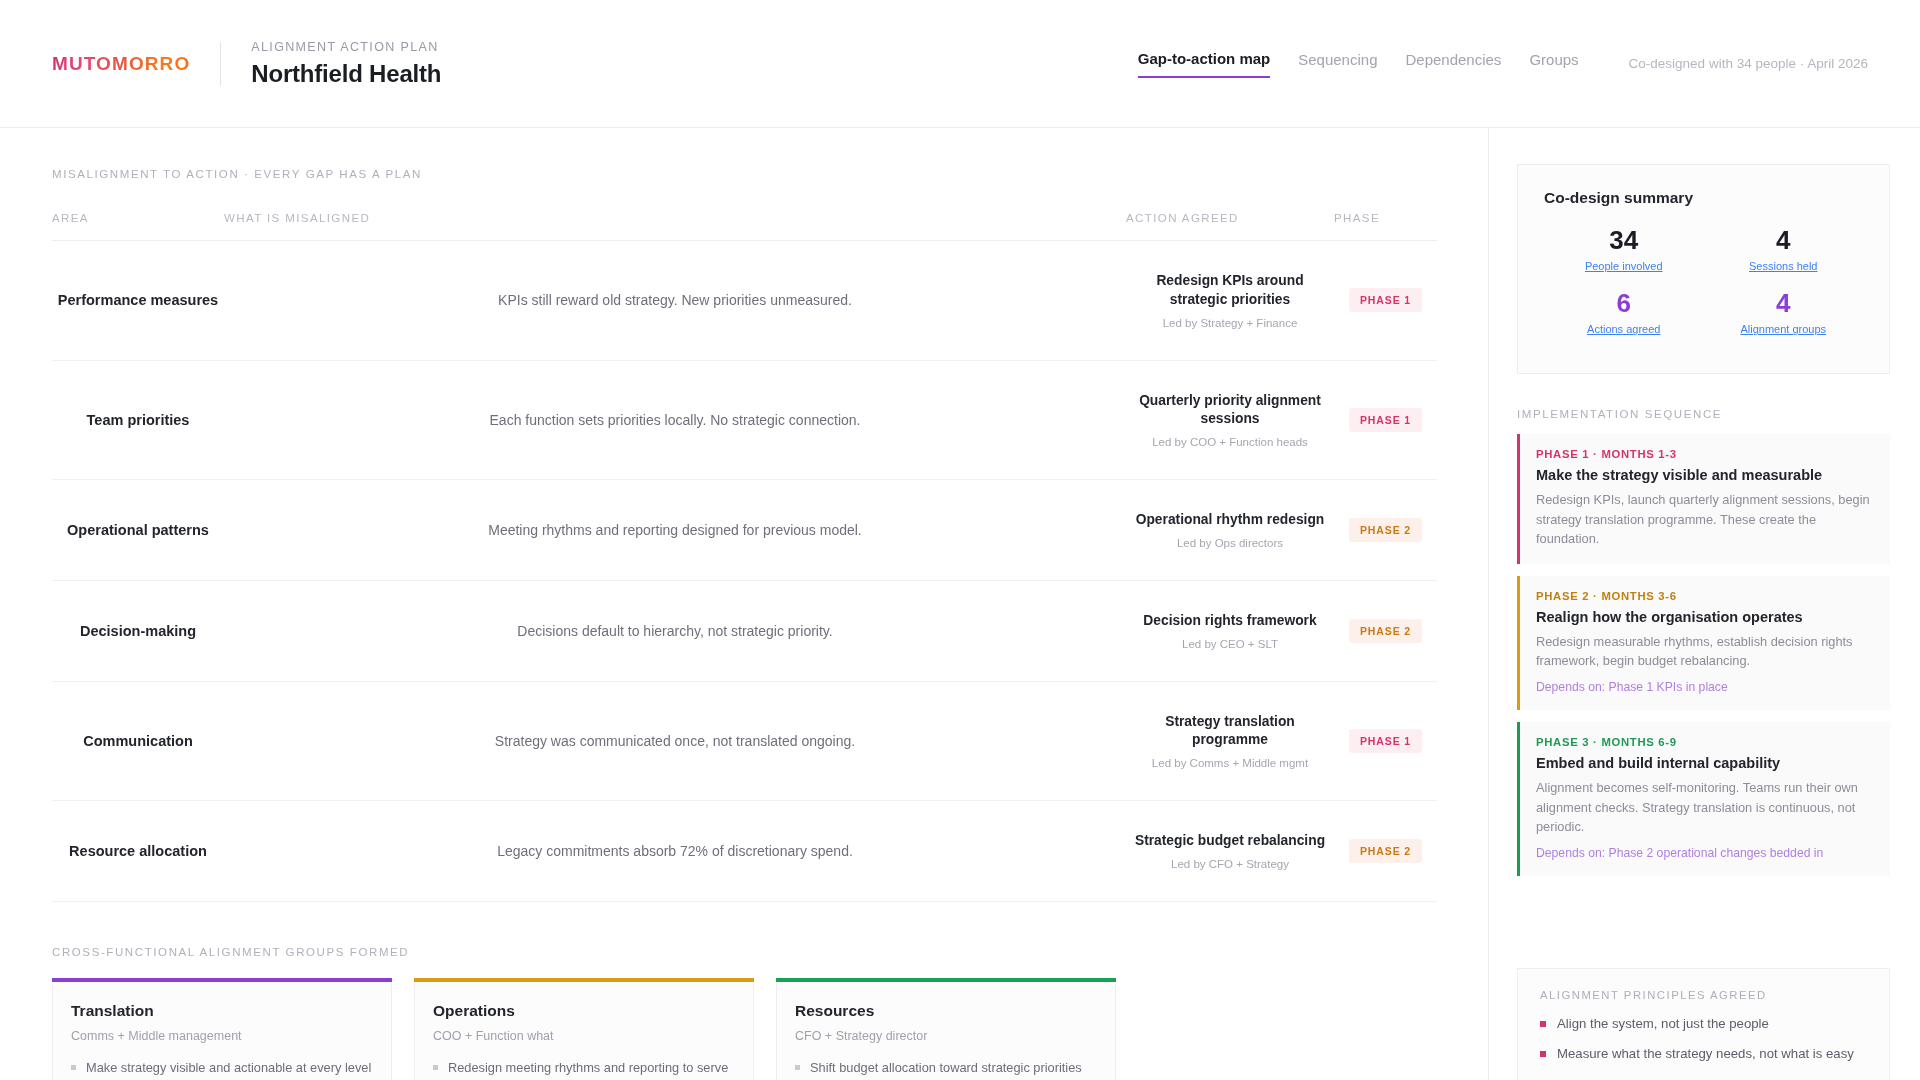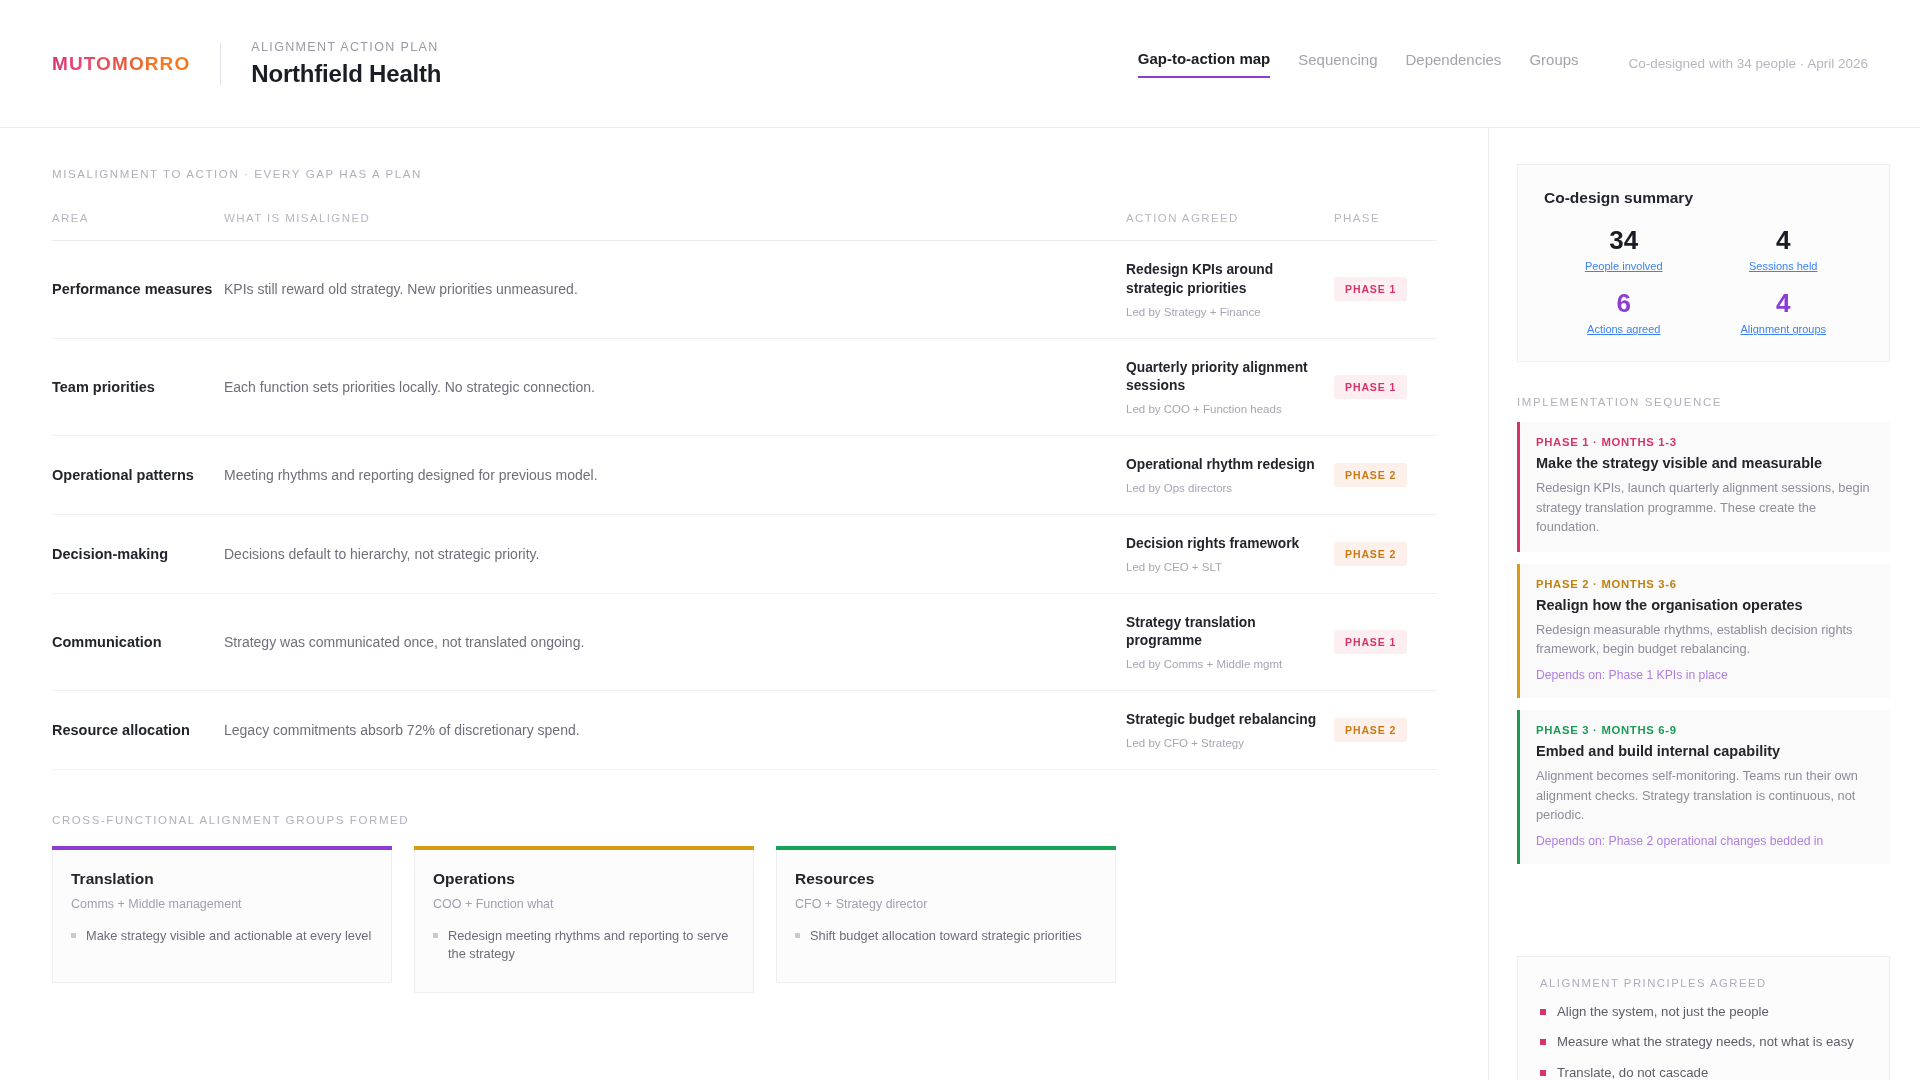--- a/index.html
+++ b/index.html
@@ -107,22 +107,23 @@
     padding-bottom: 16px;
     border-bottom: 1px solid #ededf1;
   }
   .col-area   { width: 172px; }
   .col-what   { width: 902px; }
   .col-action { width: 208px; }
   .col-phase  { width: 103px; }
 
   .gap-table tbody td {
     border-bottom: 1px solid #f0f0f3;
-    padding: 20px 0;
+    padding: 31px 0;
     vertical-align: middle;
+    text-align: center;
   }
   .area-cell {
     font-size: 14.5px;
     font-weight: 700;
     color: #23252d;
   }
   .what-cell {
     font-size: 14px;
     color: #6f6f7c;
   }
@@ -184,21 +185,21 @@
     width: 5px; height: 5px;
     background: #c9c9d2;
     margin-top: 6px;
     flex: 0 0 5px;
   }
 
   
   .summary-card {
     border: 1px solid #eeeef2;
     background: #fcfcfd;
-    padding: 24px 26px 26px 26px;
+    padding: 24px 26px 38px 26px;
     margin-bottom: 34px;
   }
   .summary-title {
     font-size: 15.5px;
     font-weight: 700;
     color: #23252d;
     margin-bottom: 18px;
   }
   .stat-grid {
     display: grid;

